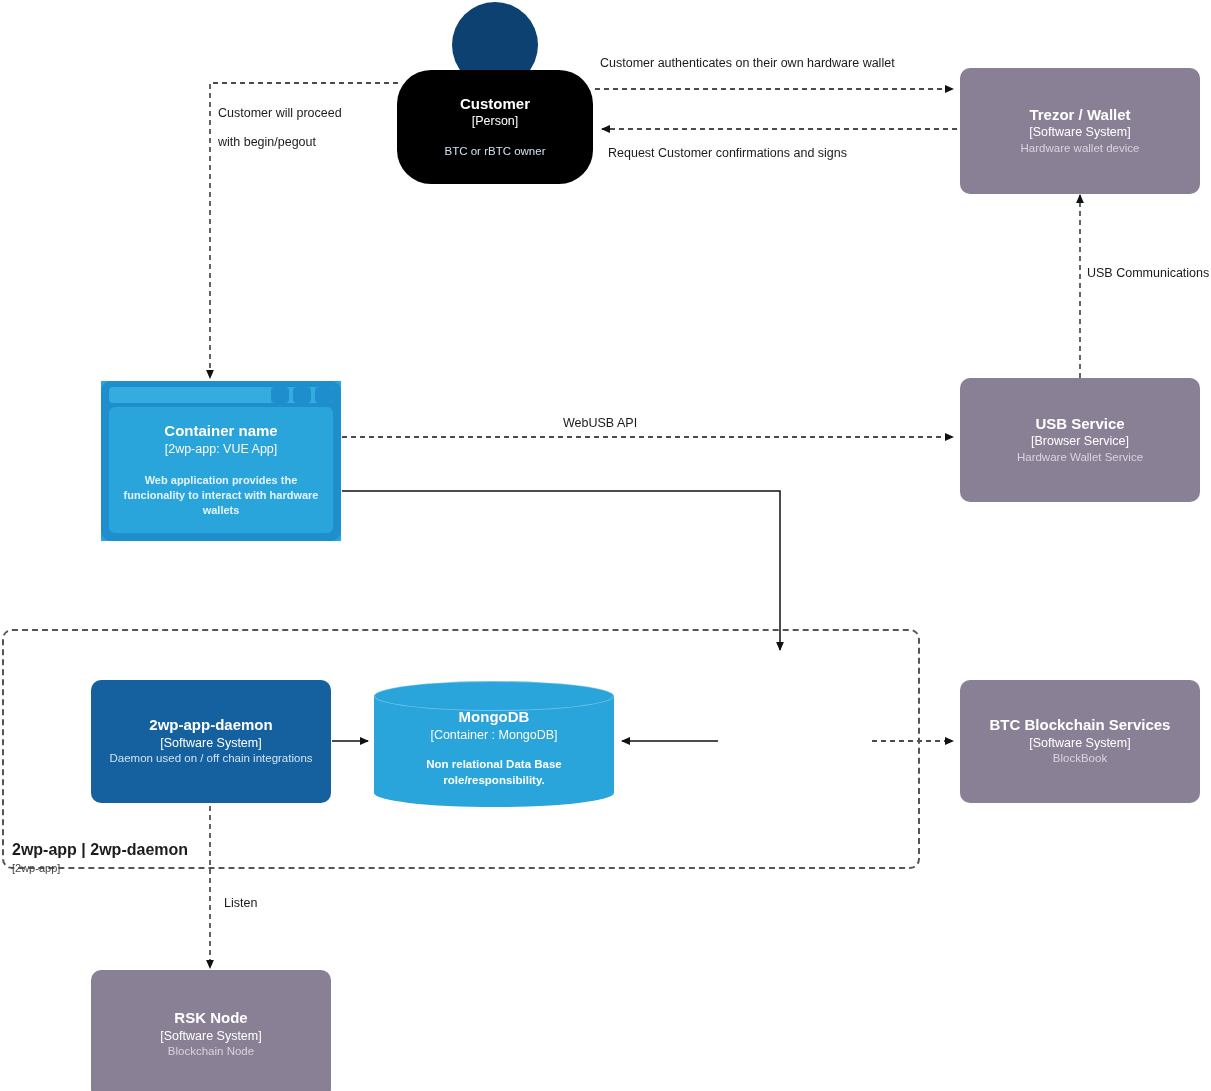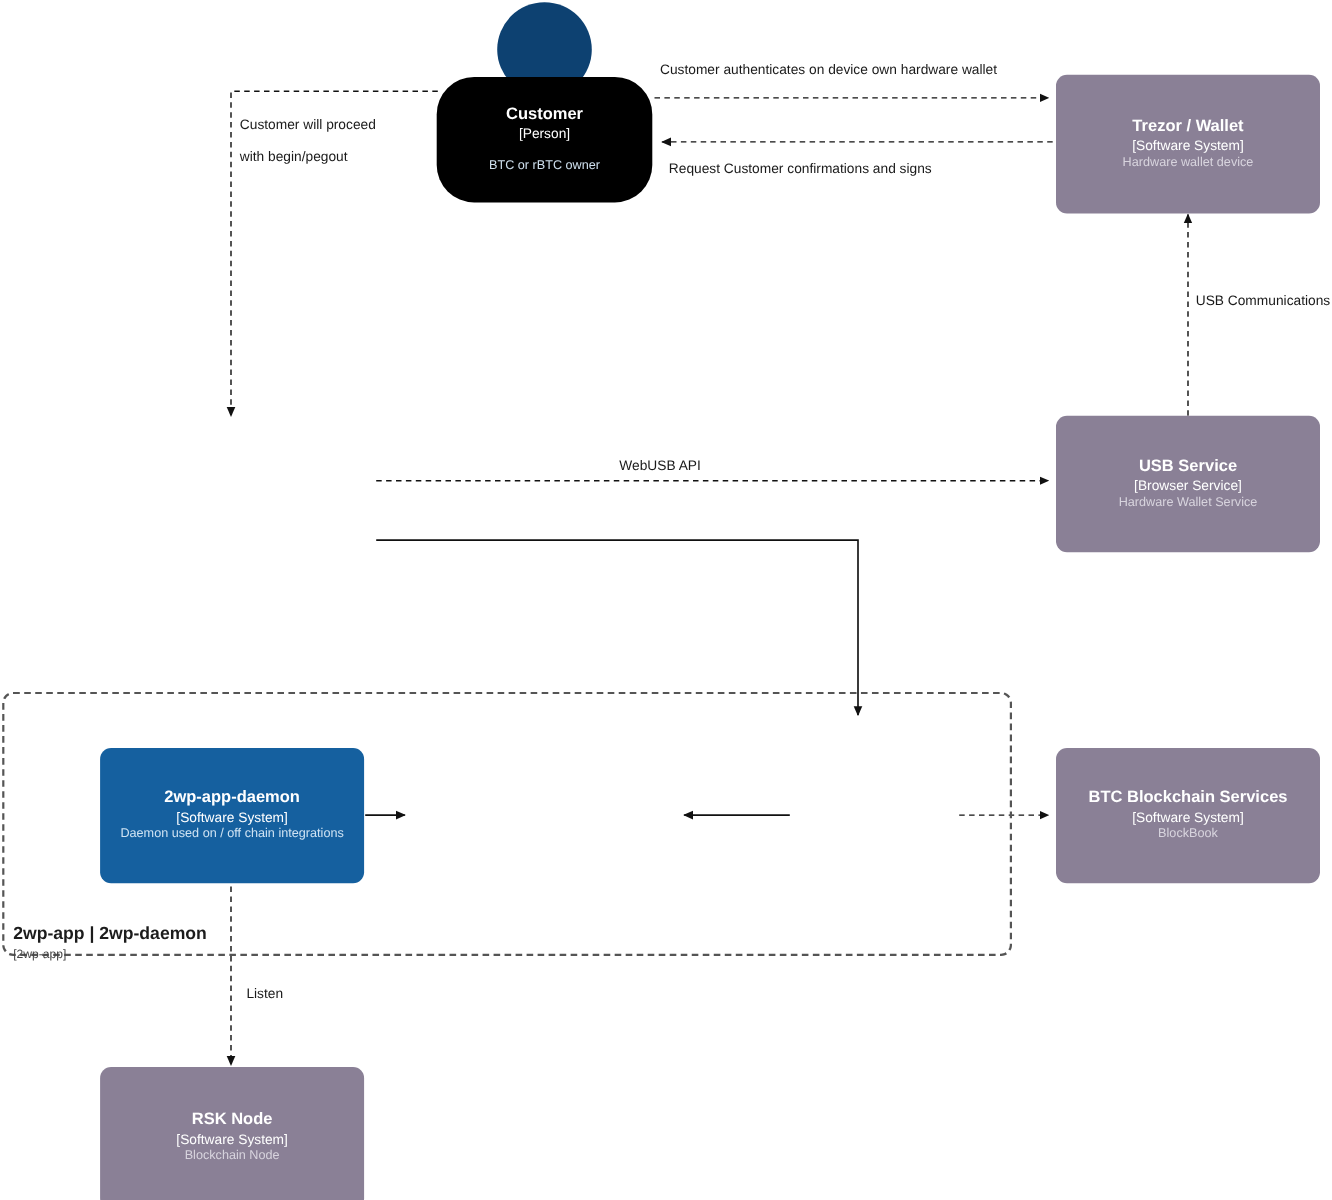--- a/index.html
+++ b/index.html
@@ -159,48 +159,70 @@
       <div class="t-desc">BTC or rBTC owner</div>
     </div>
   </div>
 
   <div class="node sysbox mauve" id="node-trezor" style="left:960px;top:68px;width:240px;height:126px;">
     <div class="t-name">Trezor / Wallet</div>
     <div class="t-type">[Software System]</div>
     <div class="t-desc">Hardware wallet device</div>
   </div>
 
+  <div class="node lblue" id="node-container-name" style="left:101px;top:381px;">
+    <div class="frame"></div>
+    <div class="titlebar"></div>
+    <div class="dot d1"></div>
+    <div class="dot d2"></div>
+    <div class="dot d3"></div>
+    <div class="screen">
+      <div class="t-name">Container name</div>
+      <div class="t-type">[2wp-app: VUE App]</div>
+      <div class="t-desc">Web application provides the funcionality to interact with hardware wallets</div>
+    </div>
+  </div>
 
   <div class="node sysbox mauve" id="node-usb-service" style="left:960px;top:378px;width:240px;height:124px;">
     <div class="t-name">USB Service</div>
     <div class="t-type">[Browser Service]</div>
     <div class="t-desc">Hardware Wallet Service</div>
   </div>
 
   <div class="node sysbox blue" id="node-daemon" style="left:91px;top:680px;width:240px;height:123px;">
     <div class="t-name">2wp-app-daemon</div>
     <div class="t-type">[Software System]</div>
     <div class="t-desc">Daemon used on / off chain integrations</div>
   </div>
 
+  <div class="node lblue" id="node-mongodb" style="left:374px;top:681px;background:transparent;">
+    <div class="cyl-body"></div>
+    <div class="cyl-bottom"></div>
+    <div class="cyl-top"></div>
+    <div class="cyl-text">
+      <div class="t-name">MongoDB</div>
+      <div class="t-type">[Container : MongoDB]</div>
+      <div class="t-desc">Non relational Data Base role/responsibility.</div>
+    </div>
+  </div>
 
 
   <div class="node sysbox mauve" id="node-btc" style="left:960px;top:680px;width:240px;height:123px;padding-left:14px;">
     <div class="t-name">BTC Blockchain Services</div>
     <div class="t-type">[Software System]</div>
     <div class="t-desc">BlockBook</div>
   </div>
 
   <div class="node sysbox mauve" id="node-rsk" style="left:91px;top:970px;width:240px;height:129px;">
     <div class="t-name">RSK Node</div>
     <div class="t-type">[Software System]</div>
     <div class="t-desc">Blockchain Node</div>
   </div>
 
-  <div class="elabel" style="left:600px;top:56px;">Customer authenticates on device own hardware wallet</div>
+  <div class="elabel" style="left:600px;top:56px;">Customer authenticates on their own hardware wallet</div>
   <div class="elabel" style="left:608px;top:146px;">Request Customer confirmations and signs</div>
   <div class="elabel" style="left:218px;top:106px;">Customer will proceed</div>
   <div class="elabel" style="left:218px;top:135px;">with begin/pegout</div>
   <div class="elabel" style="left:563px;top:416px;">WebUSB API</div>
   <div class="elabel" style="left:1087px;top:266px;">USB Communications</div>
   <div class="elabel" style="left:224px;top:896px;">Listen</div>
 
 </div>
 
 </body></html>

